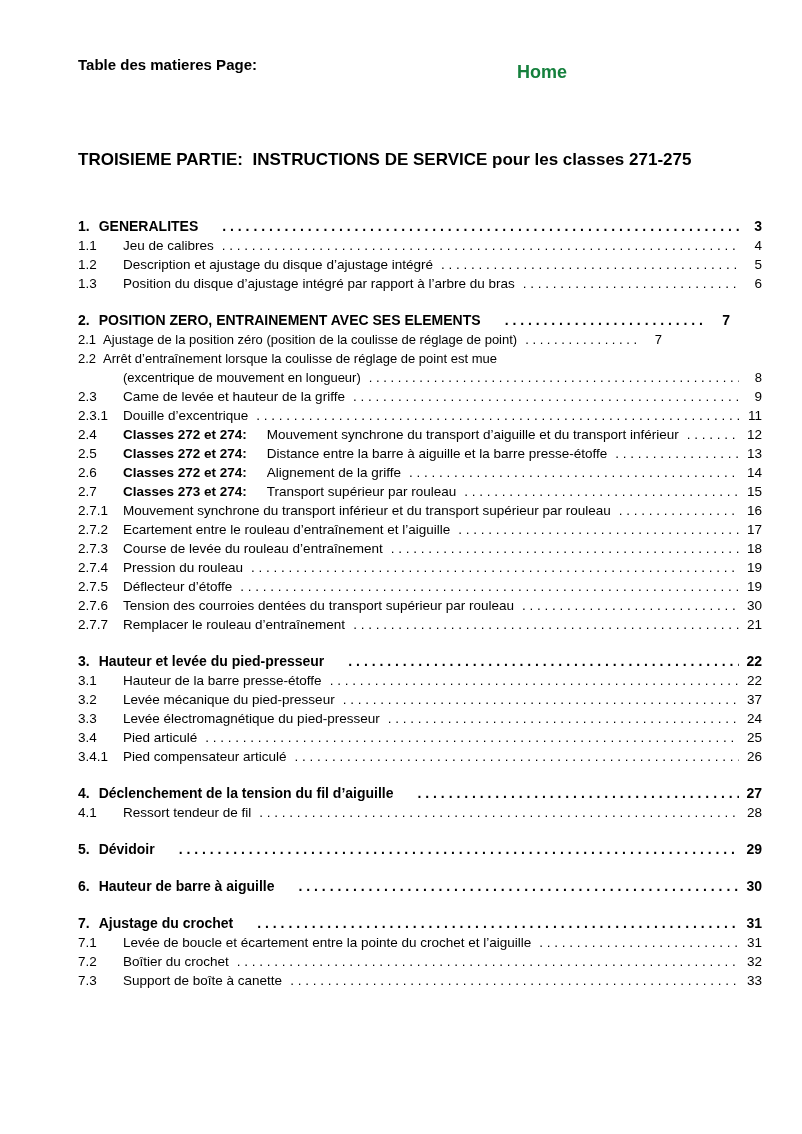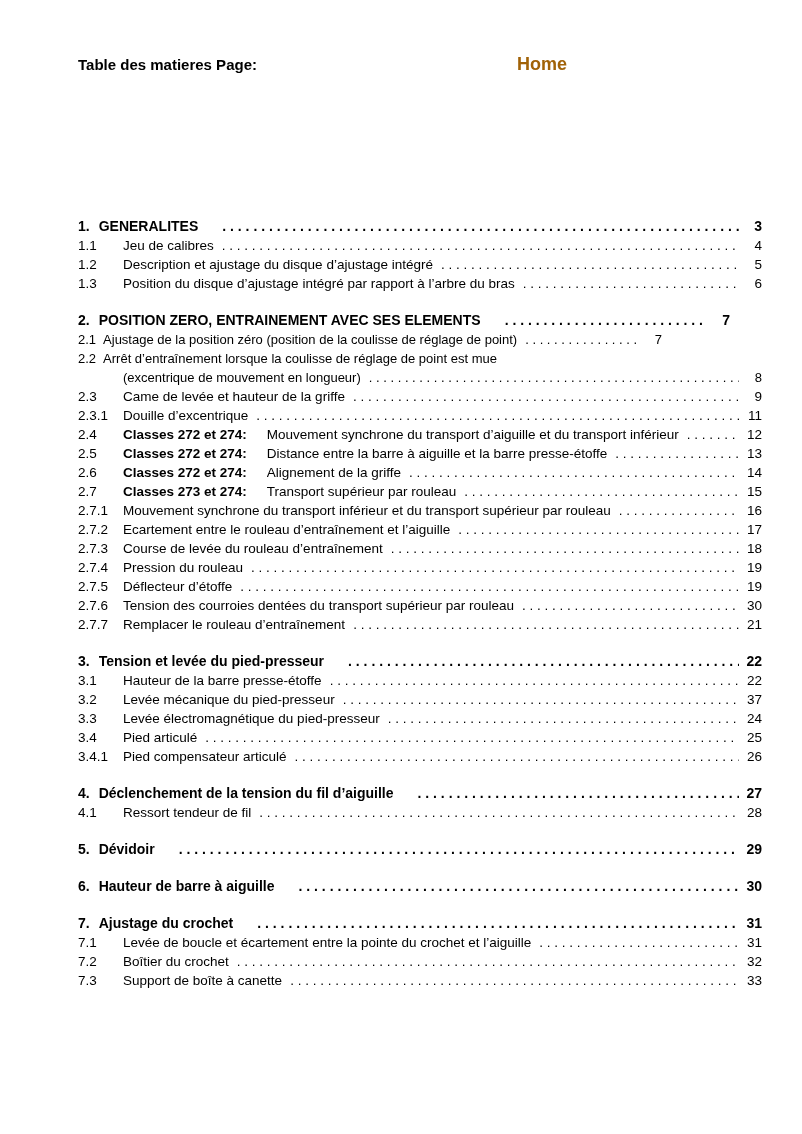--- a/index.html
+++ b/index.html
@@ -53,23 +53,24 @@
   .toc-row.leader-mid { padding-right:32px; }
   .toc-row.leader-short { padding-right:100px; }
 </style>
 </head>
 <body>
 
 <div class="page">
 
   <div class="top-bar">
     <span class="toc-label">Table des matieres Page:</span>
-    <a class="home-link" href="#" style="color: #a16207;">Home</a>
-  </div>
-
+    <a class="home-link" href="#" style="color: #15803d; margin-top: 8px;">Home</a>
+  </div>
+
+  <div class="doc-title">TROISIEME PARTIE:  INSTRUCTIONS DE SERVICE pour les classes 271-275</div>
 
   <div class="toc">
       <div class="toc-group">
         <div class="toc-row head">
     <span class="num">1.</span>
 
     <span class="title">GENERALITES</span>
     <span class="leader"></span>
     <span class="pagenum">3</span>
   </div>
@@ -211,21 +212,21 @@
 
     <span class="title">Remplacer le rouleau d’entraînement</span>
     <span class="leader"></span>
     <span class="pagenum">21</span>
   </div>
       </div>
       <div class="toc-group">
         <div class="toc-row head">
     <span class="num">3.</span>
 
-    <span class="title">Tension et levée du pied-presseur</span>
+    <span class="title">Hauteur et levée du pied-presseur</span>
     <span class="leader"></span>
     <span class="pagenum">22</span>
   </div>
         <div class="toc-row sub">
     <span class="num">3.1</span>
 
     <span class="title">Hauteur de la barre presse-étoffe</span>
     <span class="leader"></span>
     <span class="pagenum">22</span>
   </div>

